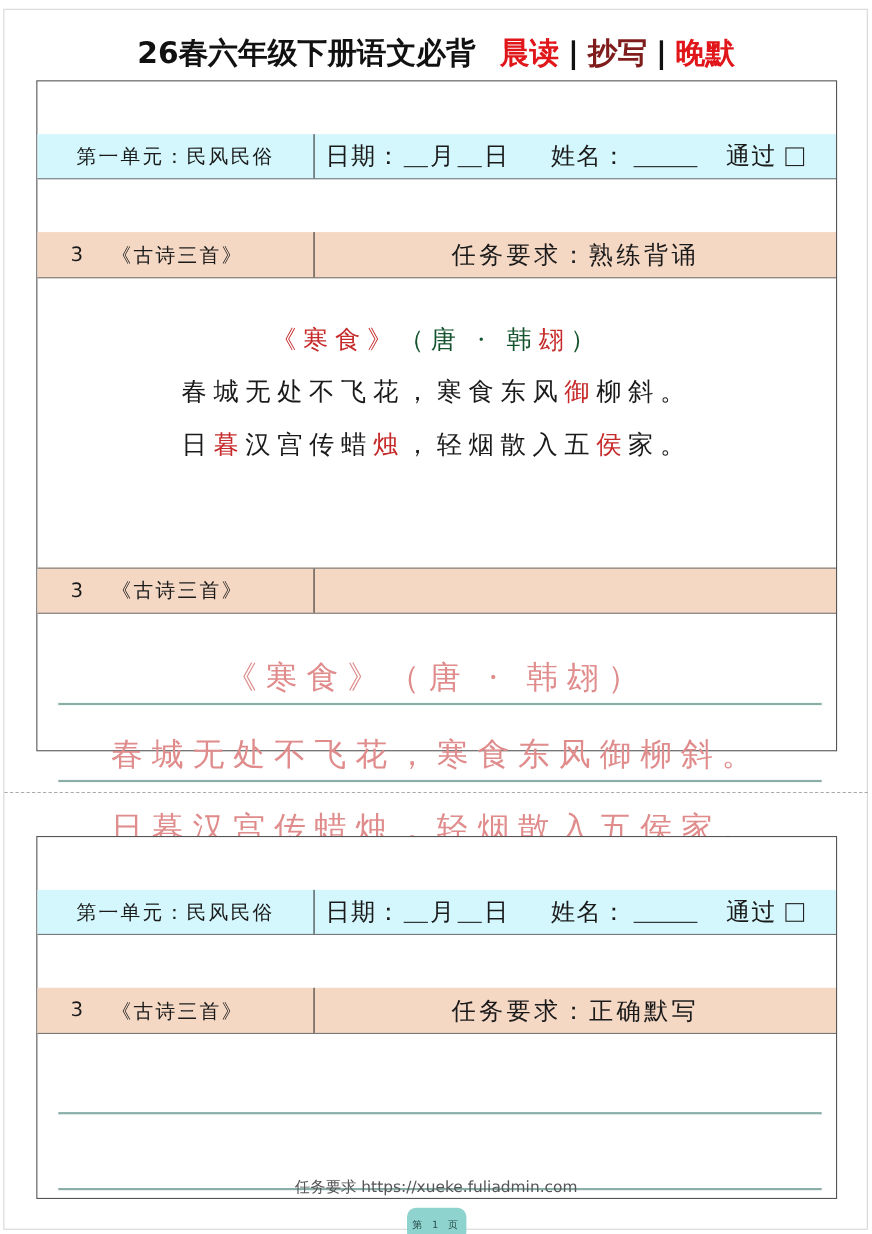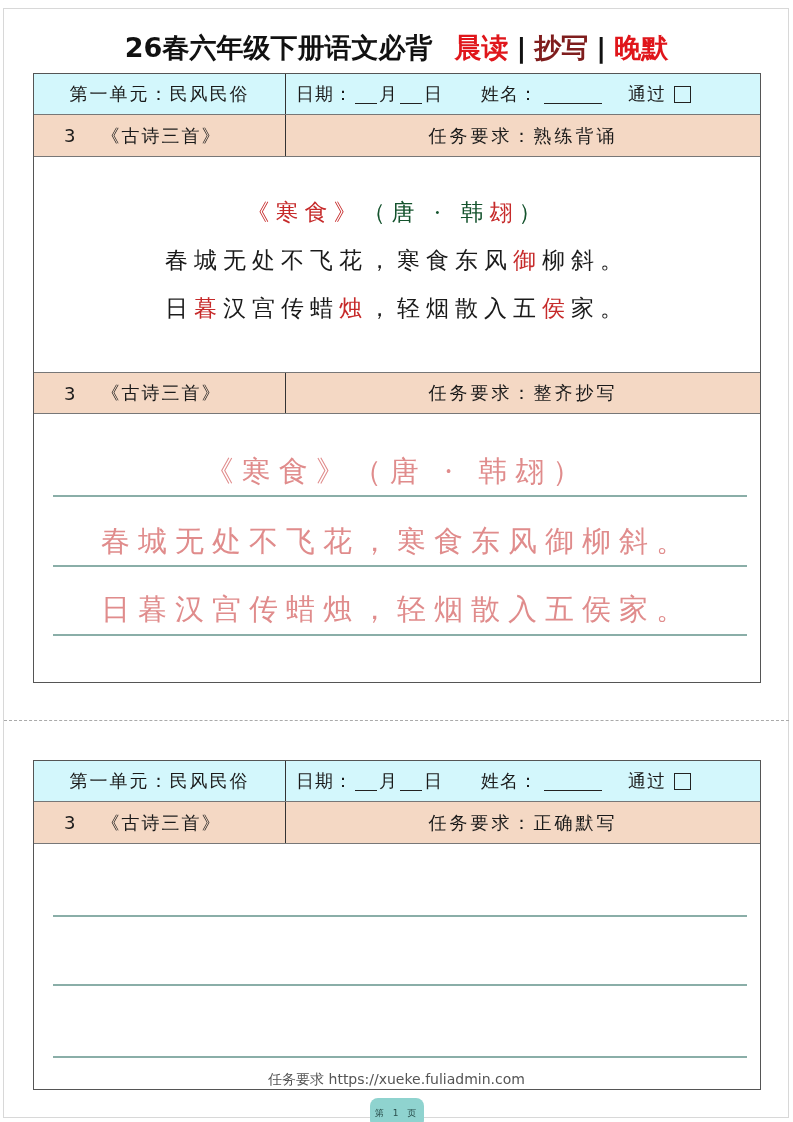--- a/index.html
+++ b/index.html
@@ -11,26 +11,26 @@
            font-family: "DejaVu Sans", "Liberation Sans", sans-serif; font-weight: bold;
            font-size: 27px; letter-spacing: 0px; white-space: nowrap; }
   .title .main { color: #111111; }
   .title .t1 { color: #e0161b; margin-left: 22px; }
   .title .sep { color: #111111; margin: 0 8px; }
   .title .t2 { color: #7f1d1d; margin-top: 20px; }
   .title .t3 { color: #e0161b; }
 
   .card { position: absolute; left: 33px; width: 728px; border: 1px solid #555;
           box-sizing: border-box; background: #fff; }
-  .row { display: flex; border-bottom: 1px solid #777; box-sizing: border-box; }
+  .row { display: flex; border-bottom: 1px solid #777; box-sizing: border-box; margin-top: 48px; }
   .row.info { background: #d3f7fc; height: 41px; }
   .row.task { background: #f4d8c4; height: 42px; }
   .cell-left { width: 252px; border-right: 1px solid #333; box-sizing: border-box;
                display: flex; align-items: center; font-size: 18px; }
-  .cell-right { flex: 1; display: flex; align-items: center; font-size: 18px; }
+  .cell-right { flex: 1; display: flex; align-items: center; font-size: 22px; }
   .info .cell-left { justify-content: center; letter-spacing: 2px; }
   .info .cell-right { padding-left: 10px; letter-spacing: 1px; }
   .info .cell-right .name-label { margin-left: 38px; }
   .blank { display: inline-block; border-bottom: 1.5px solid #222; vertical-align: bottom; height: 18px; }
   .blank.s { width: 22px; margin: 0 2px; }
   .blank.l { width: 58px; margin-left: 6px; }
   .pass { margin-left: 26px; }
   .checkbox { display: inline-block; width: 15px; height: 15px; border: 1.5px solid #222;
               margin-left: 8px; vertical-align: middle; cursor: pointer; }
   .task .cell-left { padding-left: 30px; letter-spacing: 2px; }
@@ -93,21 +93,20 @@
   <div class="body-recite">
     <div class="poem-line poem-title"><span class="pt-red">《寒食》</span><span class="pt-blue">（唐 · 韩</span><span class="pt-red">翃</span><span class="pt-blue">）</span></div>
     <div class="poem-line" style="top:88px;"><span>春城无处不飞花，寒食东风</span><span class="hl">御</span><span>柳斜。</span></div>
     <div class="poem-line" style="top:136px;"><span>日</span><span class="hl">暮</span><span>汉宫传蜡</span><span class="hl">烛</span><span>，轻烟散入五</span><span class="hl">侯</span><span>家。</span></div>
   </div>
   <div class="row task" style="border-top:1px solid #777;">
     <div class="cell-left">
       <span class="num">3</span>
       <span>《古诗三首》</span>
     </div>
-    <div class="cell-right">任务要求：整齐抄写</div>
   </div>
   <div class="body-copy">
     <div class="poem-line" style="top:38px;">《寒食》（唐 · 韩翃）</div>
     <div class="rule" style="top:81px;"></div>
     <div class="poem-line" style="top:108px;">春城无处不飞花，寒食东风御柳斜。</div>
     <div class="rule" style="top:151px;"></div>
     <div class="poem-line" style="top:176px;">日暮汉宫传蜡烛，轻烟散入五侯家。</div>
     <div class="rule" style="top:220px;"></div>
   </div>
 </div>

